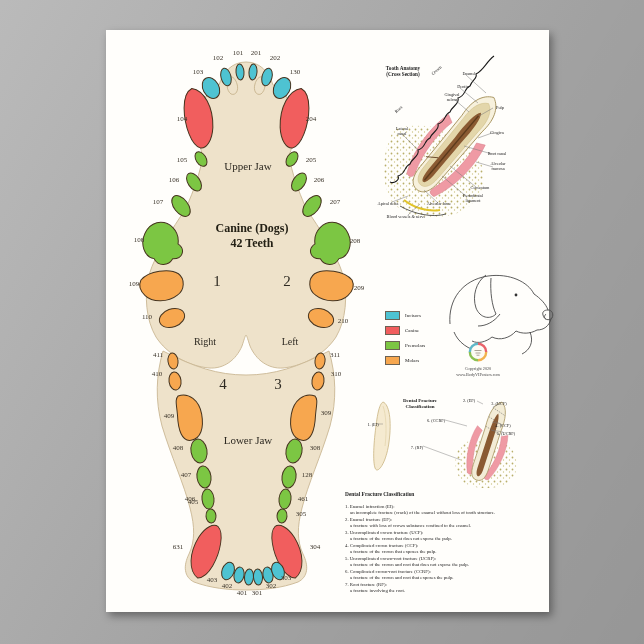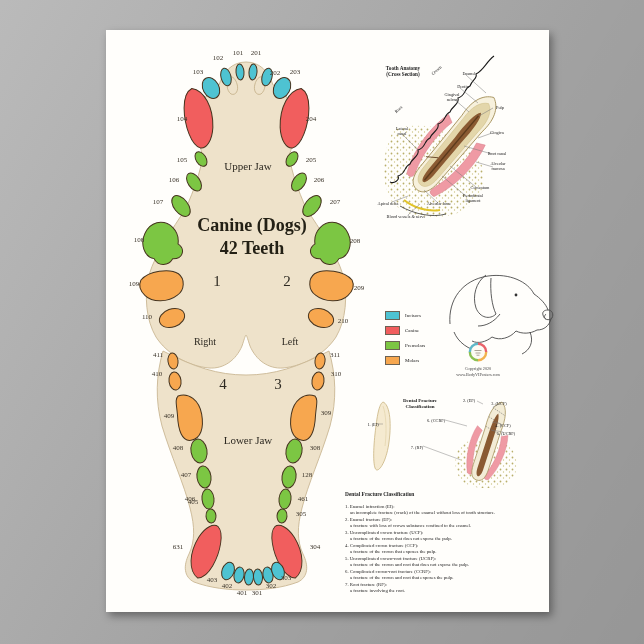--- a/index.html
+++ b/index.html
@@ -8,21 +8,21 @@
   #bg-vignette{position:absolute;inset:0;
        background:linear-gradient(120deg,rgba(255,255,255,.18),rgba(0,0,0,.06) 60%,rgba(0,0,0,.12));}
   .poster{position:absolute;left:106px;top:30px;width:443px;height:582px;
           background:#fffefb;box-shadow:3px 4px 8px rgba(0,0,0,.38);}
   svg{position:absolute;overflow:visible;}
   .abs{position:absolute;transform:translate(-50%,-50%);white-space:nowrap;}
   .tnum{font-size:7px;color:#3b342a;letter-spacing:0;}
   .jawword{font-size:11px;color:#2e2a22;}
   .quad{font-size:15px;color:#2e2a22;}
   .sideword{font-size:10px;color:#2e2a22;}
-  .chart-title{font-size:18px;font-weight:bold;color:#232015;text-align:center;line-height:1.25;}
+  .chart-title{font-size:12px;font-weight:bold;color:#232015;text-align:center;line-height:1.25;}
   .big-title{font-size:20px;color:#1d1d1d;letter-spacing:.5px;}
   .ahead{font-size:5.2px;font-weight:bold;color:#1a1a1a;text-align:center;line-height:1.2;}
   .alabel{font-size:4.3px;color:#222;line-height:1.1;text-align:center;}
   .alabel.wrap{white-space:normal;}
   .flabel{font-size:4.3px;color:#222;}
   .fhead{font-size:5px;font-weight:bold;color:#1a1a1a;text-align:center;line-height:1.25;white-space:normal;width:40px;}
   .legend{position:absolute;left:279px;top:281px;}
   .legend-row{display:flex;align-items:center;margin-bottom:6px;}
   .chip{width:13px;height:7px;border:0.5px solid #6b6254;margin-right:5px;}
   .legend-label{font-size:5px;color:#222;}
@@ -97,23 +97,23 @@
         <ellipse rx="4.5" ry="8" transform="translate(143 547) rotate(4) scale(1 1)" fill="#4ec3d2" stroke="#46341f" stroke-width="1"></ellipse>
         <ellipse rx="4.5" ry="8" transform="translate(152 547) rotate(-4) scale(1 1)" fill="#4ec3d2" stroke="#46341f" stroke-width="1"></ellipse>
         <ellipse rx="5" ry="8" transform="translate(162 545) rotate(-10) scale(1 1)" fill="#4ec3d2" stroke="#46341f" stroke-width="1"></ellipse>
         <ellipse rx="6" ry="9" transform="translate(172 541) rotate(-20) scale(1 1)" fill="#4ec3d2" stroke="#46341f" stroke-width="1"></ellipse>
       </g>
   </svg>
   <div id="jaw-labels" style="position:absolute;left:0;top:0;width:300px;height:582px;">
       <div class="abs tnum" style="left: 132px; top: 23px;">101</div>
       <div class="abs tnum" style="left: 150px; top: 23px;">201</div>
       <div class="abs tnum" style="left: 112px; top: 28px;">102</div>
-      <div class="abs tnum" style="left: 169px; top: 43px;">202</div>
+      <div class="abs tnum" style="left: 169px; top: 28px;">202</div>
       <div class="abs tnum" style="left: 92px; top: 42px;">103</div>
-      <div class="abs tnum" style="left: 189px; top: 42px;">203</div>
+      <div class="abs tnum" style="left: 189px; top: 42px;">130</div>
       <div class="abs tnum" style="left: 76px; top: 89px;">104</div>
       <div class="abs tnum" style="left: 205px; top: 89px;">204</div>
       <div class="abs tnum" style="left: 76px; top: 130px;">105</div>
       <div class="abs tnum" style="left: 205px; top: 130px;">205</div>
       <div class="abs tnum" style="left: 68px; top: 150px;">106</div>
       <div class="abs tnum" style="left: 213px; top: 150px;">206</div>
       <div class="abs tnum" style="left: 52px; top: 172px;">107</div>
       <div class="abs tnum" style="left: 229px; top: 172px;">207</div>
       <div class="abs tnum" style="left: 33px; top: 210px;">108</div>
       <div class="abs tnum" style="left: 249px; top: 211px;">208</div>

